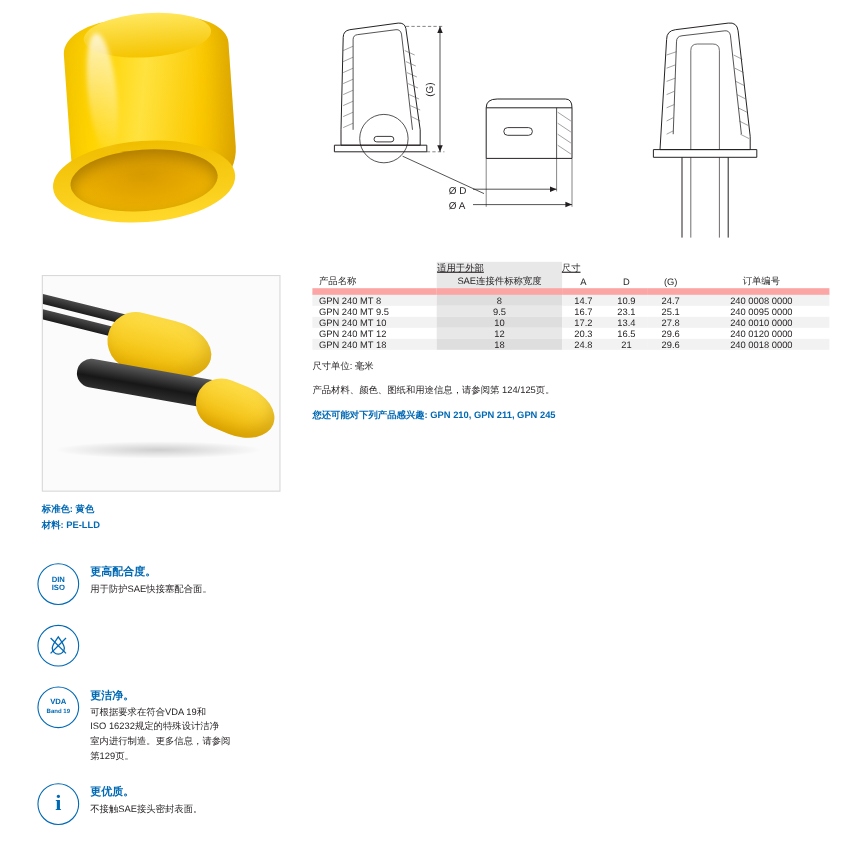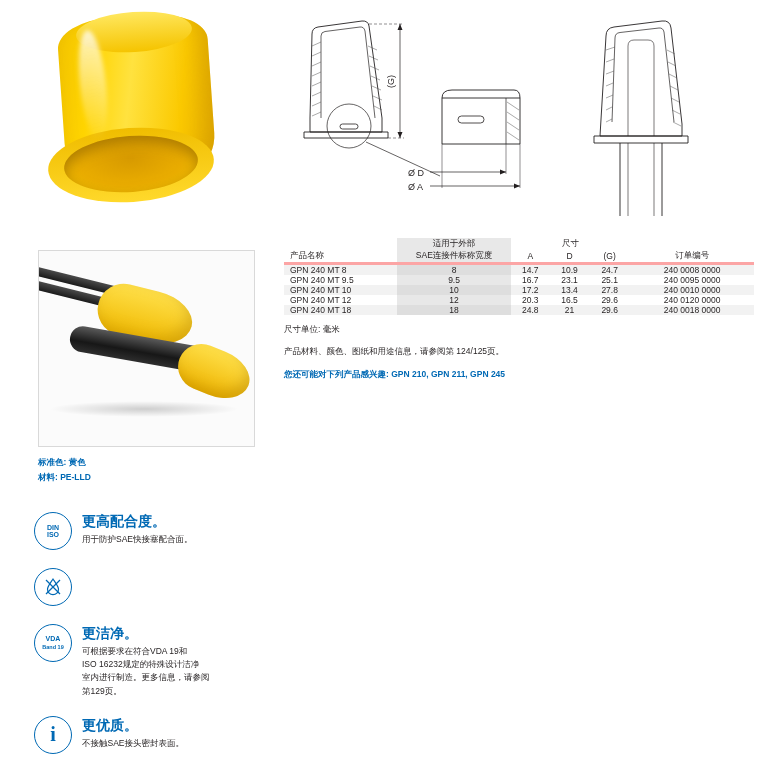--- a/index.html
+++ b/index.html
@@ -171,32 +171,32 @@
   table.spec {
     border-collapse: collapse;
     width: 100%;
     font-size: 8.5px;
   }
   table.spec td, table.spec th {
     padding: 0;
     font-weight: normal;
   }
   .grp-head td {
-    text-align: center;
     font-size: 8.5px;
     padding-bottom: 2px;
     color: #231f20;
+    text-decoration: underline;
   }
   .grp-head .shade { background: #e8e8e8; }
   .col-head td {
     font-weight: bold;
     font-size: 8.5px;
     padding: 3px 0 3px 0;
     text-align: center;
-    border-bottom: 3px solid #fca5a5;
+    border-bottom: 6px solid #fca5a5;
   }
   .col-head td.left { text-align: left; padding-left: 6px; }
   .body-row td {
     padding: 2.5px 0;
     text-align: center;
     font-size: 8.5px;
   }
   .body-row td.left { text-align: left; padding-left: 6px; }
   .shade-cell { background: #e8e8e8; }
   .row-alt td { background: #f2f2f2; }
@@ -251,21 +251,21 @@
     justify-content: center;
     font-size: 7px;
     font-weight: bold;
     line-height: 1.05;
     text-align: center;
   }
   .f-text { padding-top: 1px; }
   .f-title {
     color: #0069b4;
     font-weight: bold;
-    font-size: 14px;
+    font-size: 10px;
     margin-bottom: 2px;
   }
   .f-desc {
     font-size: 8.5px;
     color: #231f20;
     line-height: 1.55;
   }
   .i-glyph {
     font-family: "Liberation Serif", serif;
     font-size: 20px;

